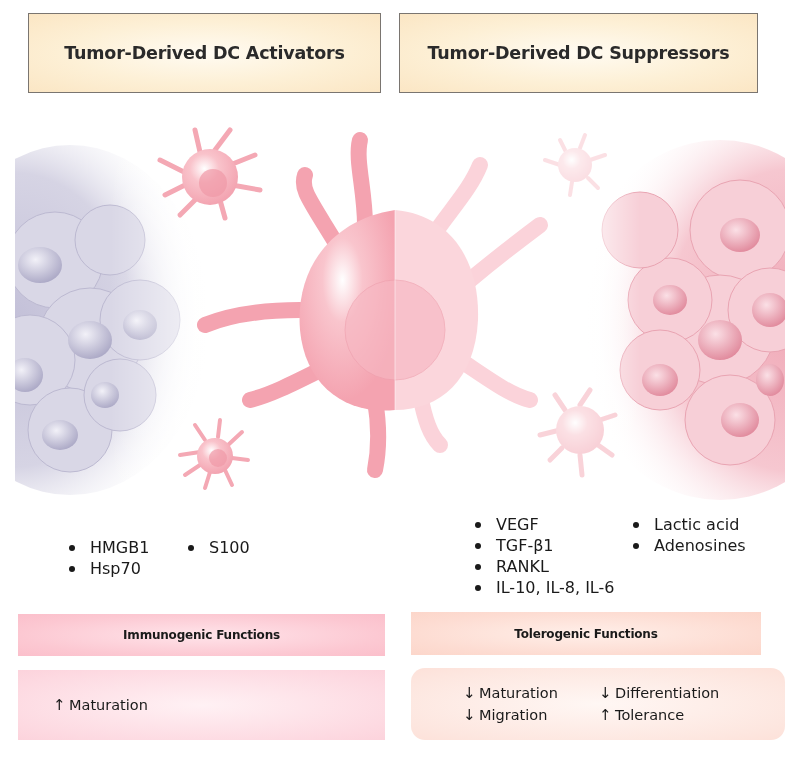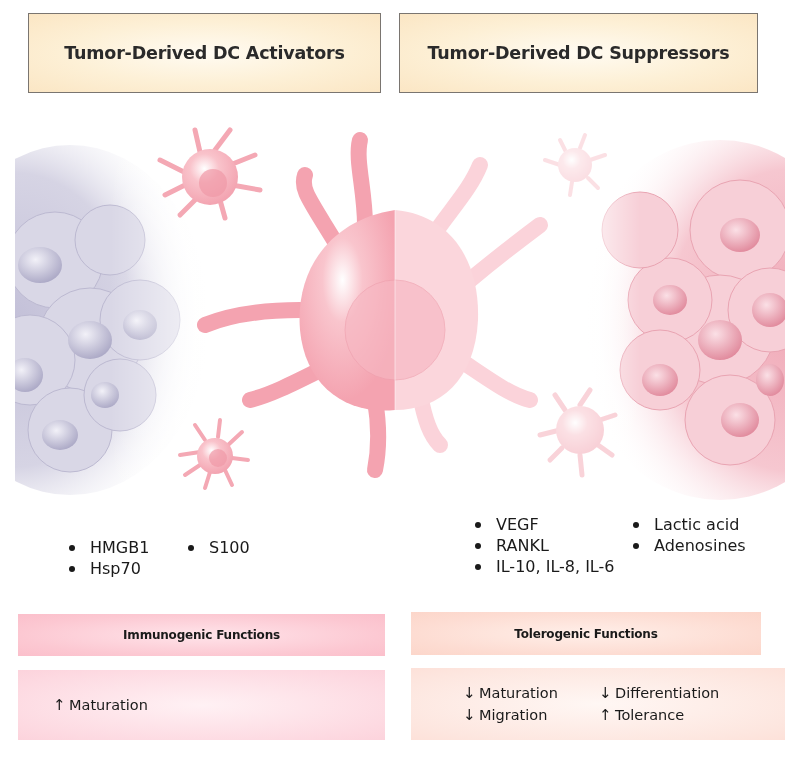--- a/index.html
+++ b/index.html
@@ -43,21 +43,21 @@
     background: radial-gradient(ellipse at center, #ffe4ea 0%, #fcc8d2 70%, #fbbfcb 100%); }
   #tolero-title { left: 411px; top: 612px; width: 350px; height: 43px;
     background: radial-gradient(ellipse at center, #ffefe9 0%, #fddcd2 70%, #fcd6ca 100%); }
 
   .func-body {
     position: absolute; box-sizing: border-box; font-size: 14.5px; color: #1a1a1a;
   }
   #immuno-body { left: 18px; top: 670px; width: 367px; height: 70px;
     background: radial-gradient(ellipse at center, #fff1f4 0%, #fdd9e1 80%, #fcd3dc 100%); }
   #tolero-body { left: 411px; top: 668px; width: 374px; height: 72px;
-    background: radial-gradient(ellipse at center, #fff7f4 0%, #fde6df 80%, #fde1d9 100%); }
+    background: radial-gradient(ellipse at center, #fff7f4 0%, #fde6df 80%, #fde1d9 100%); border-radius: 14px; }
 
   .fitem { position: absolute; white-space: nowrap; }
   .arrow { display: inline-block; width: 16px; font-size: 15px; }
 </style>
 </head>
 <body>
 
 <div class="header-box" id="hdr-left">Tumor-Derived DC Activators</div>
 <div class="header-box" id="hdr-right">Tumor-Derived DC Suppressors</div>
 
@@ -229,20 +229,21 @@
 </div>
 <div class="bullets" id="act-col2">
   <ul>
     <li>S100</li>
   </ul>
 </div>
 
 <div class="bullets" id="sup-col1">
   <ul>
     <li>VEGF</li>
+    <li>TGF-β1</li>
     <li>RANKL</li>
     <li>IL-10, IL-8, IL-6</li>
   </ul>
 </div>
 <div class="bullets" id="sup-col2">
   <ul>
     <li>Lactic acid</li>
     <li>Adenosines</li>
   </ul>
 </div>

